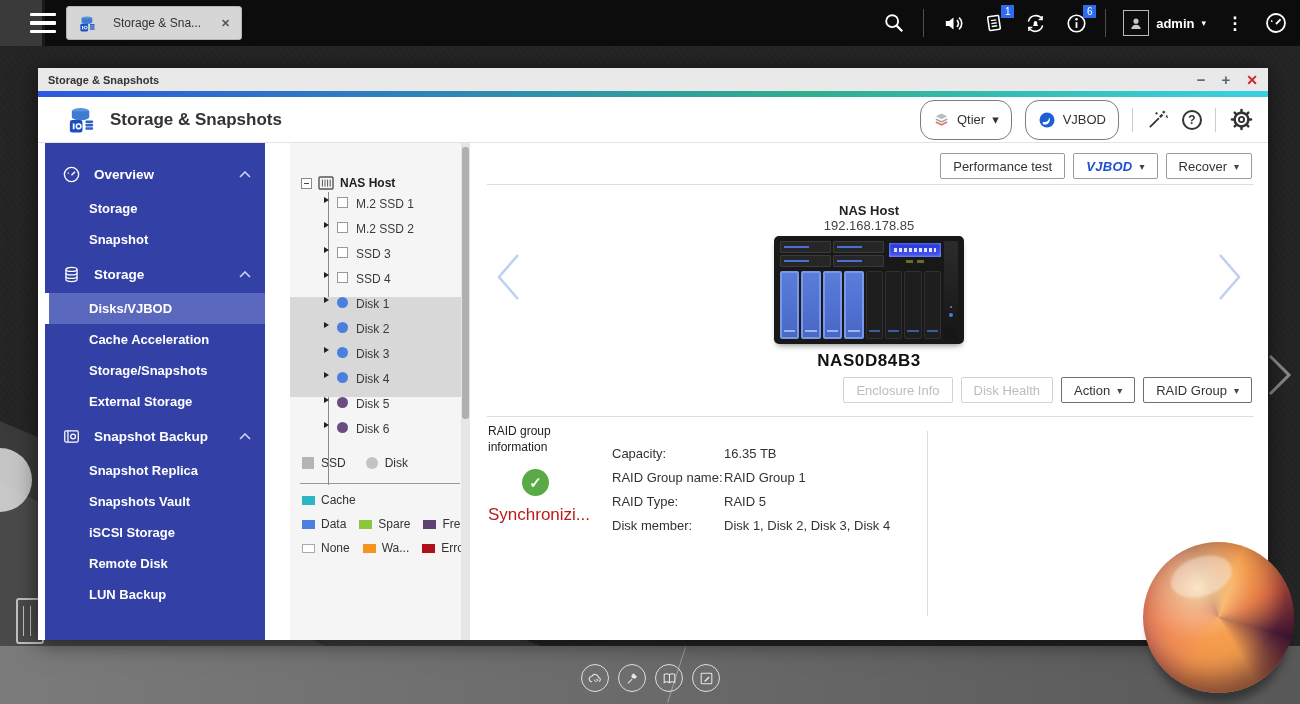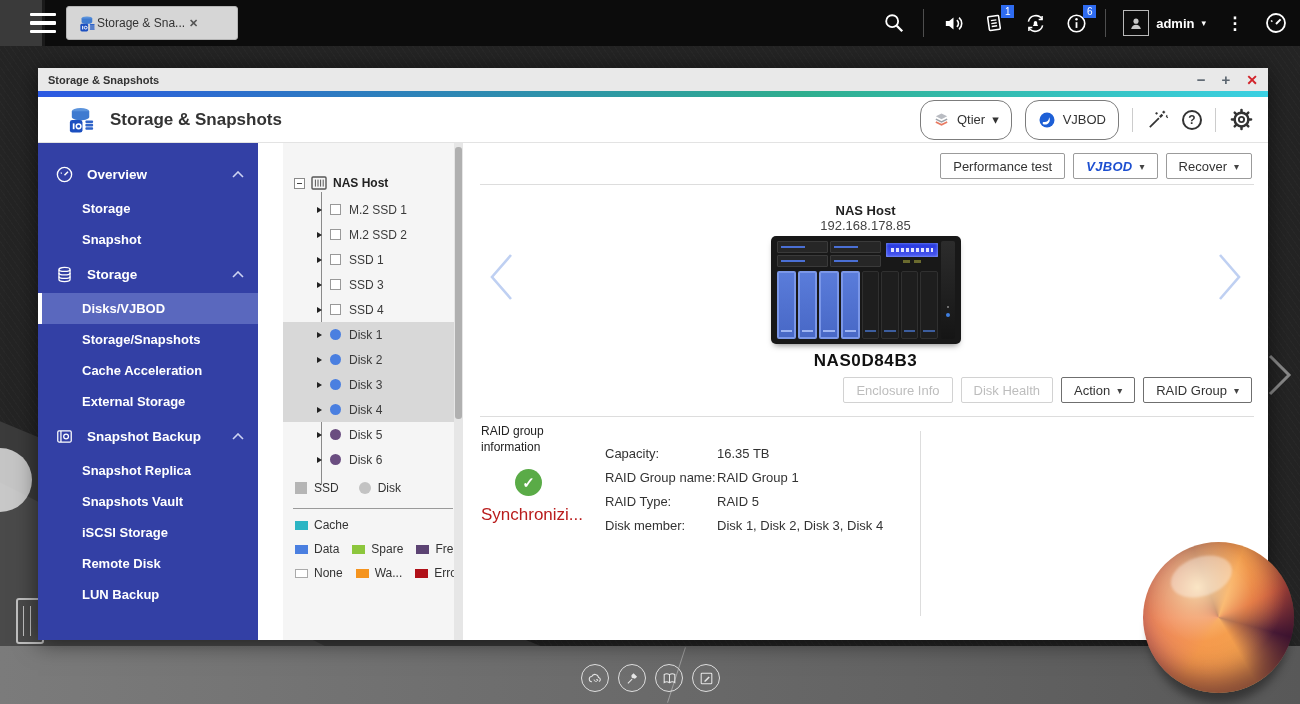--- a/index.html
+++ b/index.html
@@ -33,21 +33,21 @@
   
   .topbar { position:absolute; left:0; top:0; width:1300px; height:46px;
     background:#0c0c0c; z-index:20; display:flex; align-items:center; }
   .tb-sliver { position:absolute; left:0; top:0; width:45px; height:46px;
     background:#3a3a3a; border-right:3px solid #1a1a1a; }
   .hamburger { position:absolute; left:30px; top:13px; width:26px; height:20px;
     background:none; border:none; display:flex; flex-direction:column; justify-content:space-between; cursor:pointer; }
   .hamburger span { display:block; height:3.2px; background:#fff; border-radius:1px; }
   .tb-tab { position:absolute; left:66px; top:6px; height:34px; min-width:172px;
     background:#d6d6d6; border:1px solid #b5b5b5; border-radius:3px;
-    display:flex; align-items:center; gap:0; padding:0 11px; cursor:pointer; }
+    display:flex; align-items:center; gap:16px; padding:0 11px; cursor:pointer; }
   .tb-tab-label { font-size:12px; color:#333; }
   .tb-tab-close { font-size:11px; color:#555; font-weight:bold; margin-left:4px; }
   .tb-right { position:absolute; right:12px; top:0; height:46px; display:flex; align-items:center; gap:17px; }
   .tb-ic { position:relative; width:24px; height:24px; display:flex; align-items:center; justify-content:center; background:none; border:none; cursor:pointer; }
   .tb-div { width:1px; height:28px; background:#4e4e4e; }
   .badge { position:absolute; top:-6px; right:-8px; background:#2e6bf0; color:#fff;
     font-size:10px; line-height:13px; height:13px; min-width:13px; text-align:center; padding:0 2px; }
   .tb-admin { display:flex; align-items:center; gap:7px; background:none; border:none; cursor:pointer; }
   .tb-admin .avatar-box { width:26px; height:26px; border:1px solid #b9b9b9; display:flex; align-items:center; justify-content:center; }
   .tb-admin-label { color:#fff; font-size:13px; font-weight:bold; }
@@ -68,41 +68,41 @@
     display:flex; align-items:center; padding:0 14px 0 28px; }
   .app-title { font-size:17px; font-weight:bold; color:#333; margin-left:13px; }
   .hdr-right { margin-left:auto; display:flex; align-items:center; gap:13px; }
   .pill { height:40px; border:1px solid #7c7c7c; border-radius:14px; background:#fff;
     display:flex; align-items:center; gap:7px; padding:0 12px; font-size:13px; color:#333; cursor:pointer; }
   .hdr-div { width:1px; height:24px; background:#ccc; }
   .ic-btn { background:none; border:none; cursor:pointer; display:flex; align-items:center; justify-content:center; }
   .help-circle { width:20px; height:20px; border:2px solid #333; border-radius:50%;
     display:flex; align-items:center; justify-content:center; font-size:12px; font-weight:bold; color:#333; }
 
-  .win-body { display:flex; height:497px; }
+  .win-body { display:flex; height:497px;margin-left:7px; }
 
   
   .sidebar { width:220px; background:#3340a5; padding-top:12px; overflow:hidden; }
   .side-section { display:flex; align-items:center; gap:13px; padding:10px 14px 9px 17px; cursor:pointer; }
   .side-section-label { color:#fff; font-size:13.5px; font-weight:bold; flex:1; }
   .side-sub { position:relative; display:flex; align-items:center; padding:8px 14px 8px 44px;
     color:#fff; font-size:13px; font-weight:bold; cursor:pointer; }
   .side-sub.selected { background:#5a68be; }
   .side-sub.selected::before { content:''; position:absolute; left:0; top:0; bottom:0; width:4px; background:#fff; }
 
   
   .panel-gap { width:25px; background:#fff; }
   .tree-panel { width:180px; background:#f5f5f5; position:relative; padding-top:30px; font-size:12px; }
   .tree-root-row { display:flex; align-items:center; gap:6px; padding:3px 0 7px 11px; cursor:pointer; }
   .exp-box { width:11px; height:11px; border:1px solid #8a8a8a; background:#fff; position:relative; flex:none; }
   .exp-box::before { content:''; position:absolute; left:2px; right:2px; top:4px; height:1px; background:#444; }
   .tree-root-label { font-weight:bold; color:#222; }
   .tree-children { position:relative; }
   .tree-children::before { content:''; position:absolute; left:38px; top:-5px; height:293px; border-left:1px solid #8a8a8a; }
-  .tree-row { display:flex; align-items:center; gap:8px; height:25px; padding-left:34px; position:relative; cursor:pointer; }
+  .tree-row { display:flex; align-items:flex-start; gap:8px; height:25px; padding-left:34px; position:relative; cursor:pointer; }
   .tree-row.sel { background:#d8d8d8; }
   .tri { width:0; height:0; border-left:5px solid #222; border-top:3.5px solid transparent; border-bottom:3.5px solid transparent; flex:none; }
   .cb { width:11px; height:11px; border:1px solid #999; background:#fff; flex:none; }
   .dot { width:11px; height:11px; border-radius:50%; flex:none; }
   .dot.blue { background:#4a7fe0; }
   .dot.purple { background:#6a4d80; }
   .tree-label { color:#3a3a3a; }
   .shape-legend { display:flex; align-items:center; gap:8px; padding:9px 0 4px 12px; color:#333; }
   .shape-legend .item { display:flex; align-items:center; gap:7px; margin-right:12px; }
   .sq { width:12px; height:12px; background:#b5b5b5; }
@@ -384,24 +384,24 @@
           </svg>
         <span class="side-section-label">Storage</span>
         <svg width="12" height="7" viewBox="0 0 12 7">
             <polyline points="1,6 6,1 11,6" fill="none" stroke="#cdd3f2" stroke-width="1.6"></polyline>
           </svg>
       </div>
       <div class="side-sub selected">
           <span>Disks/VJBOD</span>
         </div>
       <div class="side-sub">
+          <span>Cache Acceleration</span>
+        </div>
+      <div class="side-sub">
           <span>Storage/Snapshots</span>
-        </div>
-      <div class="side-sub">
-          <span>Cache Acceleration</span>
         </div>
       <div class="side-sub">
           <span>External Storage</span>
         </div>
 
       <div class="side-section">
         <svg width="19" height="19" viewBox="0 0 24 24" fill="none" stroke="#fff" stroke-width="1.6">
             <rect x="3.5" y="5" width="17" height="14" rx="1.5"></rect>
             <line x1="7.5" y1="5" x2="7.5" y2="19"></line>
             <circle cx="14" cy="12" r="3"></circle>
@@ -443,25 +443,20 @@
       <div class="tree-children">
         <div class="tree-row">
             <span class="tri"></span>
             <span class="cb"></span>
             <span class="tree-label">M.2 SSD 1</span>
           </div>
         <div class="tree-row">
             <span class="tri"></span>
             <span class="cb"></span>
             <span class="tree-label">M.2 SSD 2</span>
-          </div>
-        <div class="tree-row">
-            <span class="tri"></span>
-            <span class="cb"></span>
-            <span class="tree-label">SSD 1</span>
           </div>
         <div class="tree-row">
             <span class="tri"></span>
             <span class="cb"></span>
             <span class="tree-label">SSD 3</span>
           </div>
         <div class="tree-row">
             <span class="tri"></span>
             <span class="cb"></span>
             <span class="tree-label">SSD 4</span>

